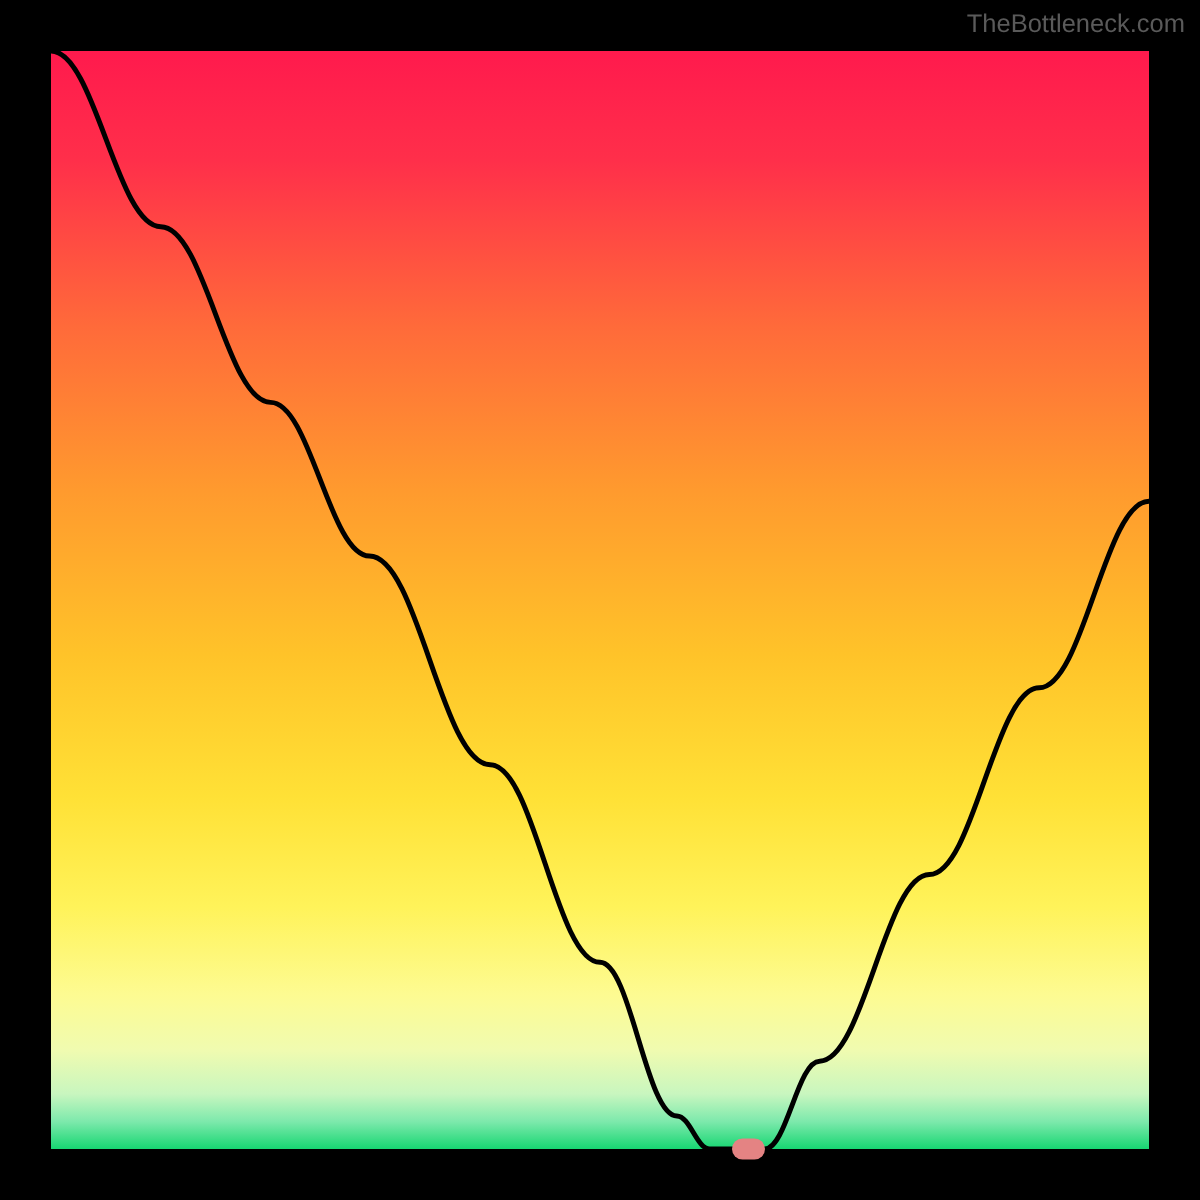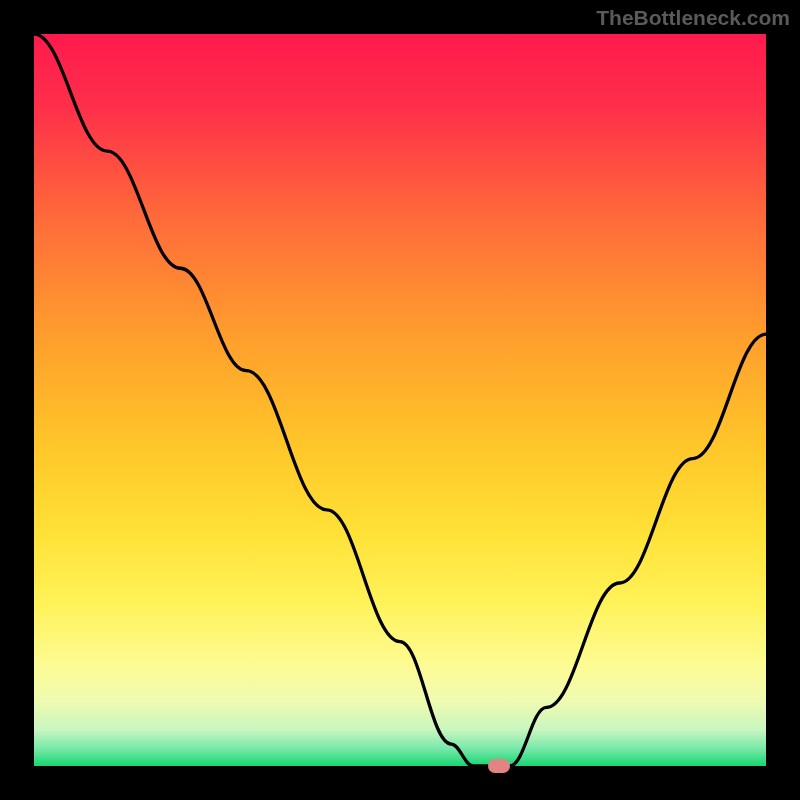--- a/index.html
+++ b/index.html
@@ -14,22 +14,22 @@
   .container {
     width: 800px;
     height: 800px;
     position: relative;
   }
   .watermark {
     position: absolute;
     top: 6px;
     right: 10px;
     color: #5a5a5a;
-    font-size: 21px;
-    font-weight: 700;
+    font-size: 17px;
+    font-weight: 400;
     z-index: 10;
     text-align: center;
   }
   .plot-area {
     position: absolute;
     left: 34px;
     top: 34px;
     width: 732px;
     height: 732px;
   }

